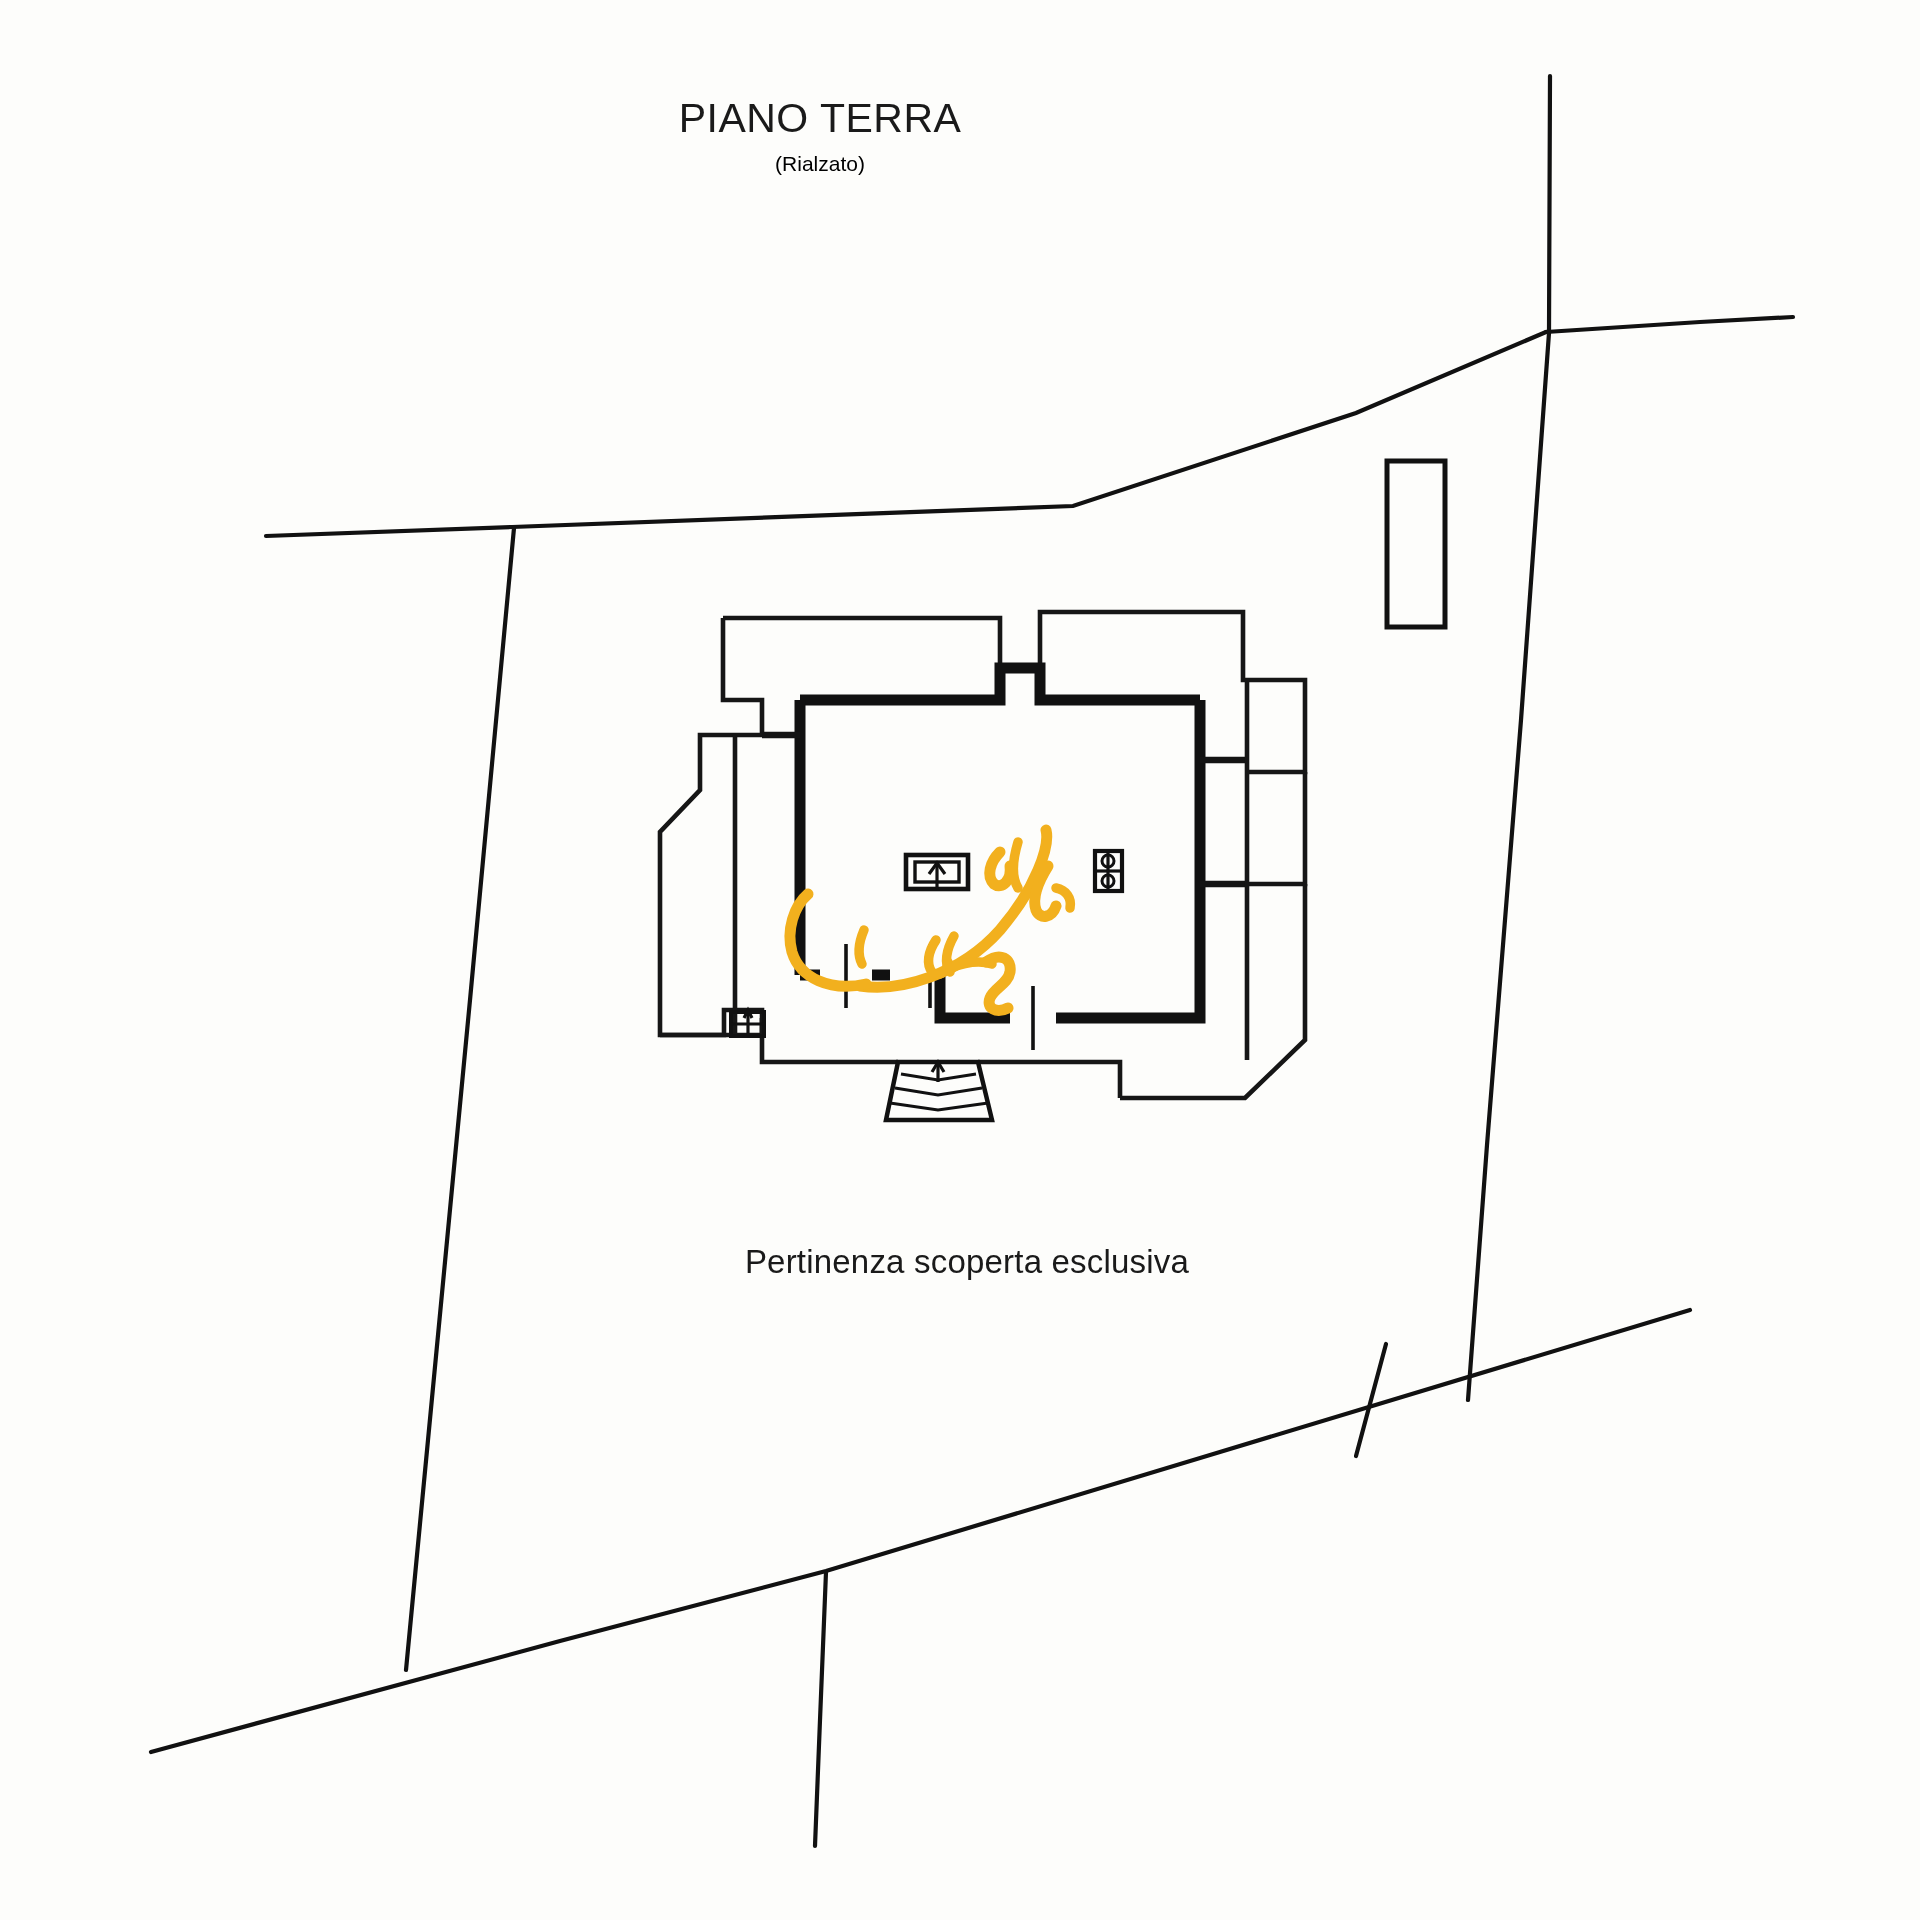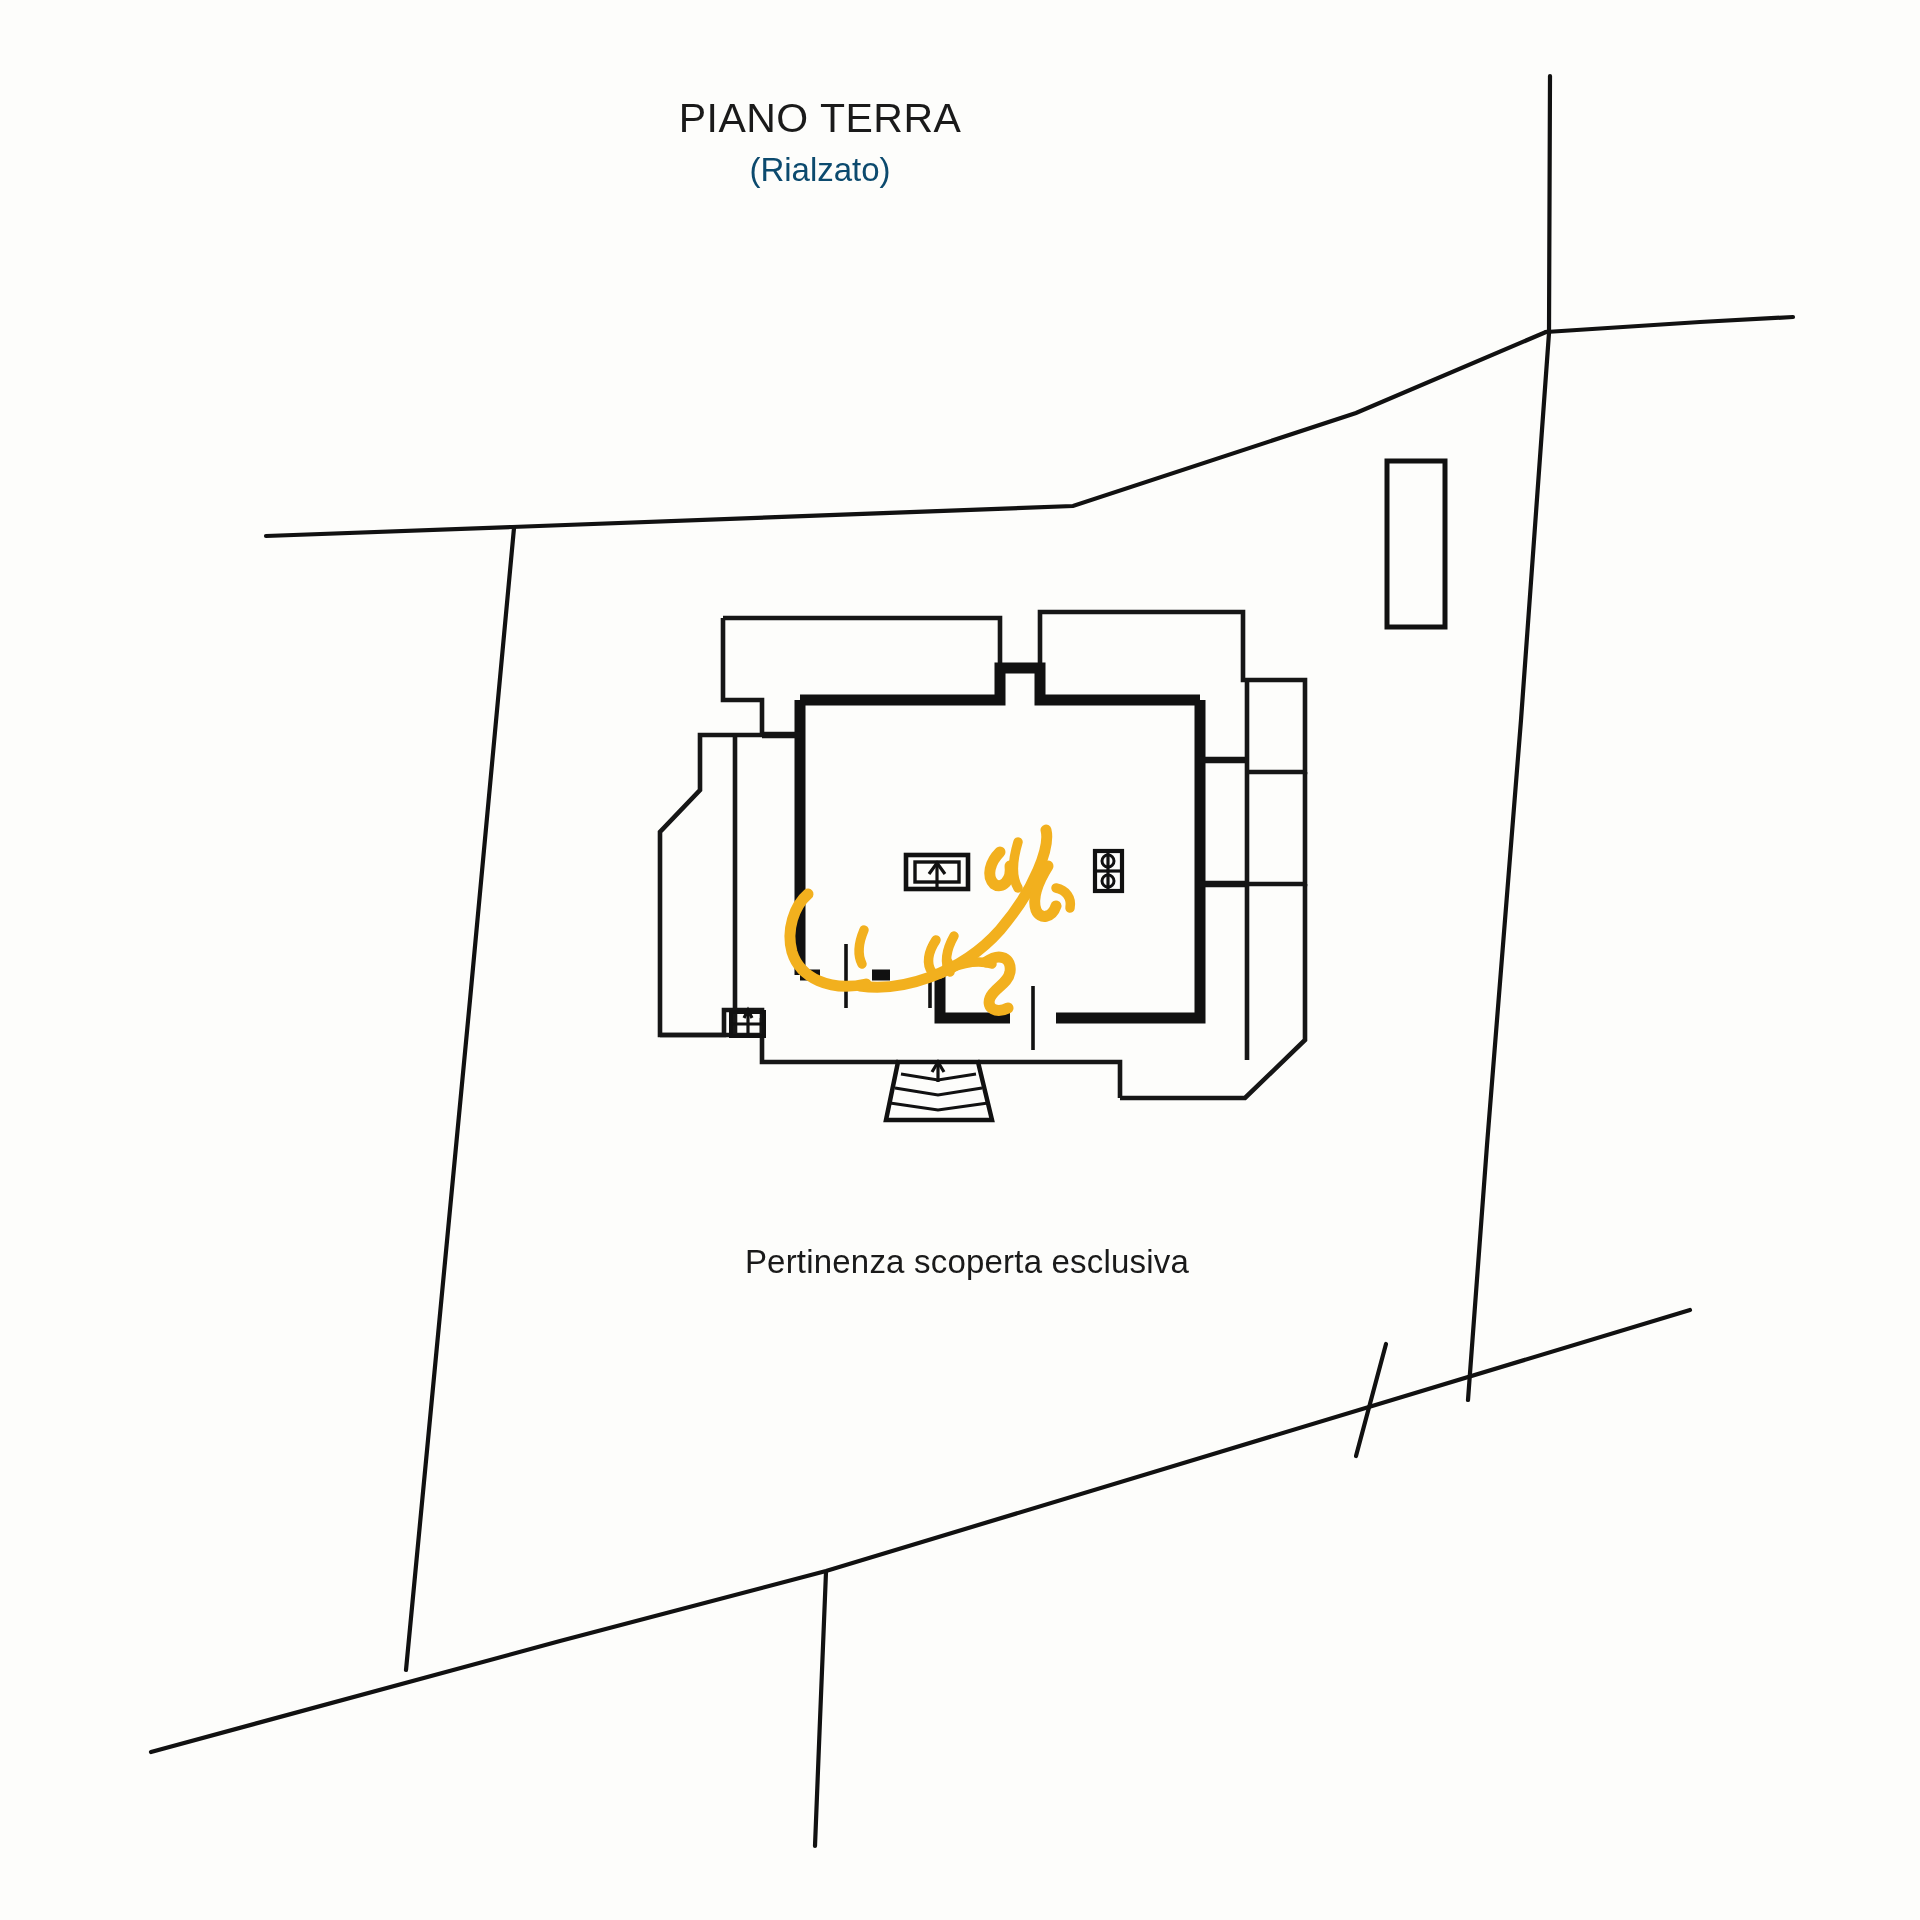--- a/index.html
+++ b/index.html
@@ -42,23 +42,23 @@
     font-family: "Liberation Sans", sans-serif;
     font-size: 41px;
     font-weight: 400;
     letter-spacing: 0.5px;
     color: #1a1a1a;
     line-height: 1.0;
     white-space: pre;
   }
   .title-sub {
     font-family: "Liberation Sans", sans-serif;
-    font-size: 33px;
+    font-size: 21px;
     font-weight: 400;
-    color: #0c4a6e;
+    color: #000000;
     margin-top: 14px;
     line-height: 1.0;
     white-space: pre;
   }
   .plot-label {
     position: absolute;
     left: 0;
     top: 1243px;
     width: 1920px;
     text-align: center;

